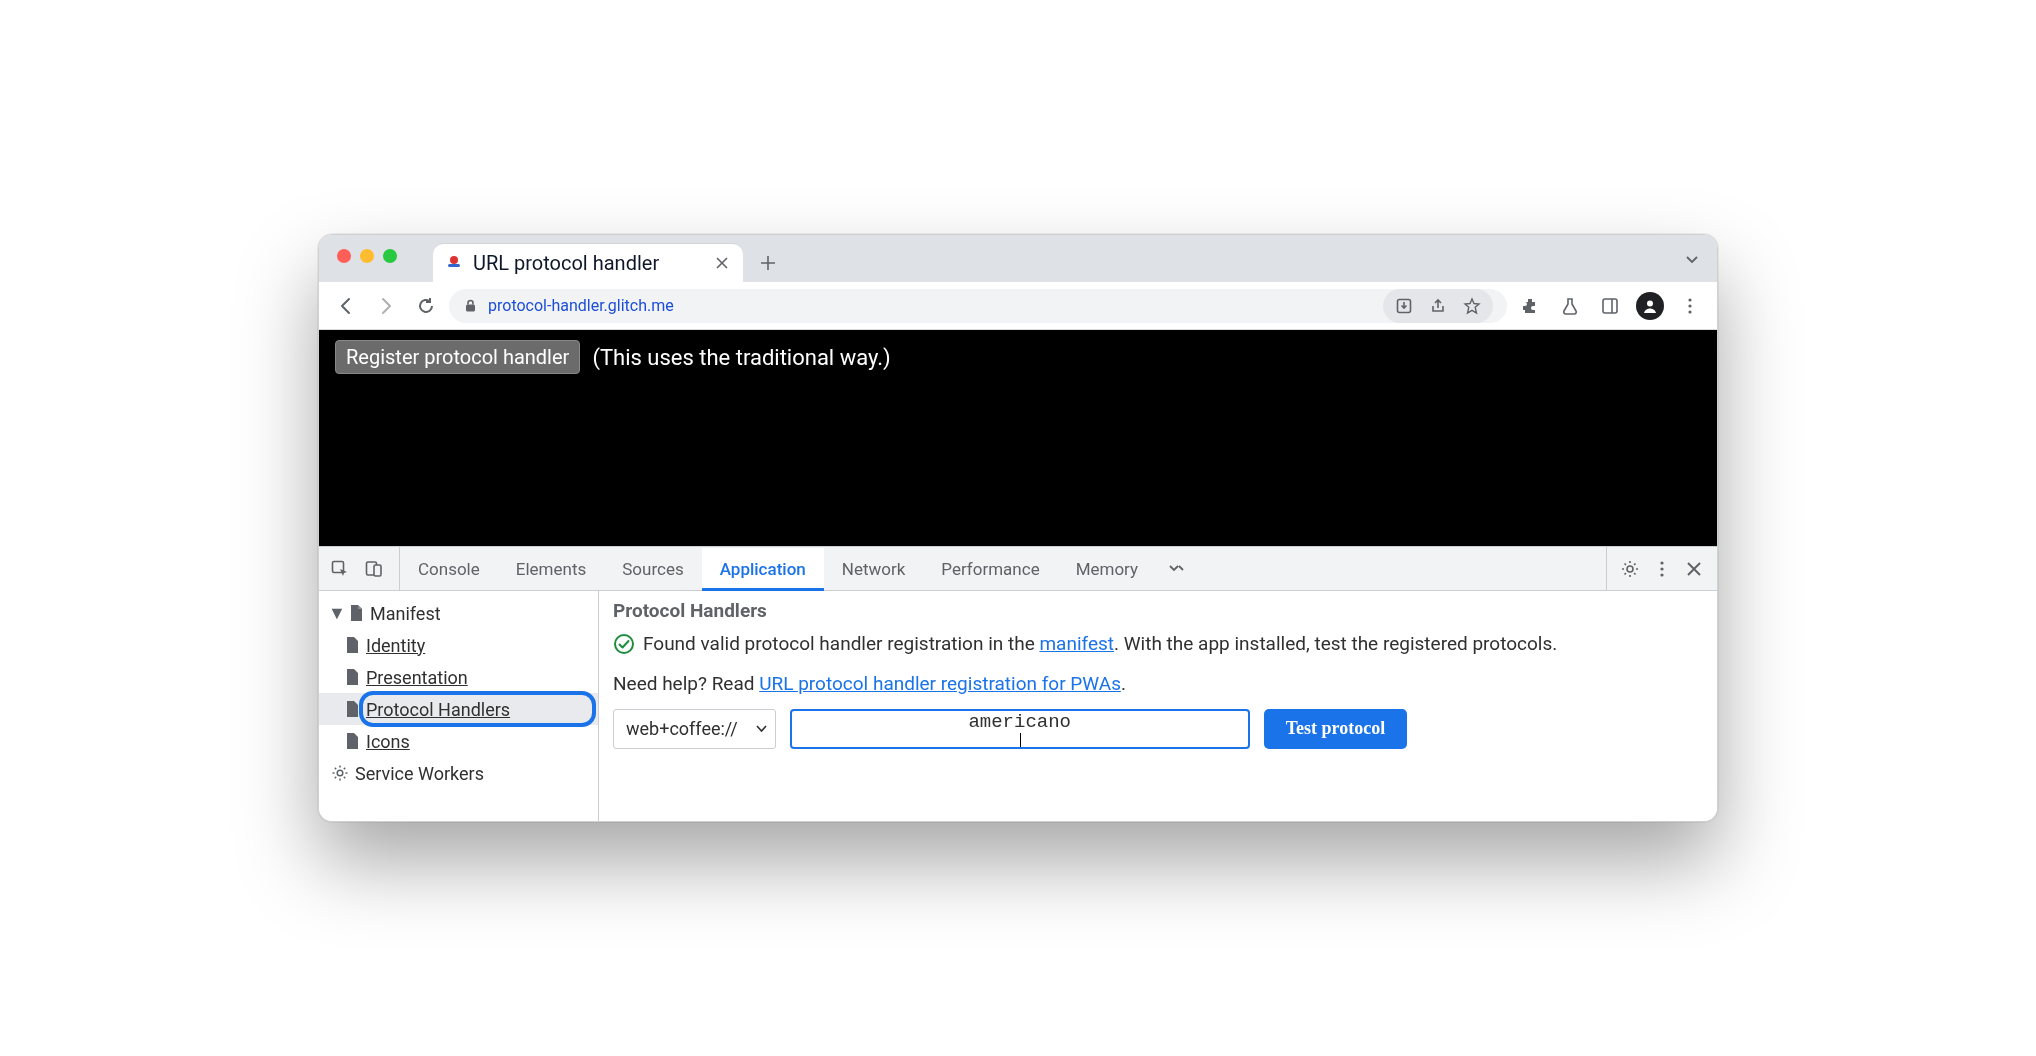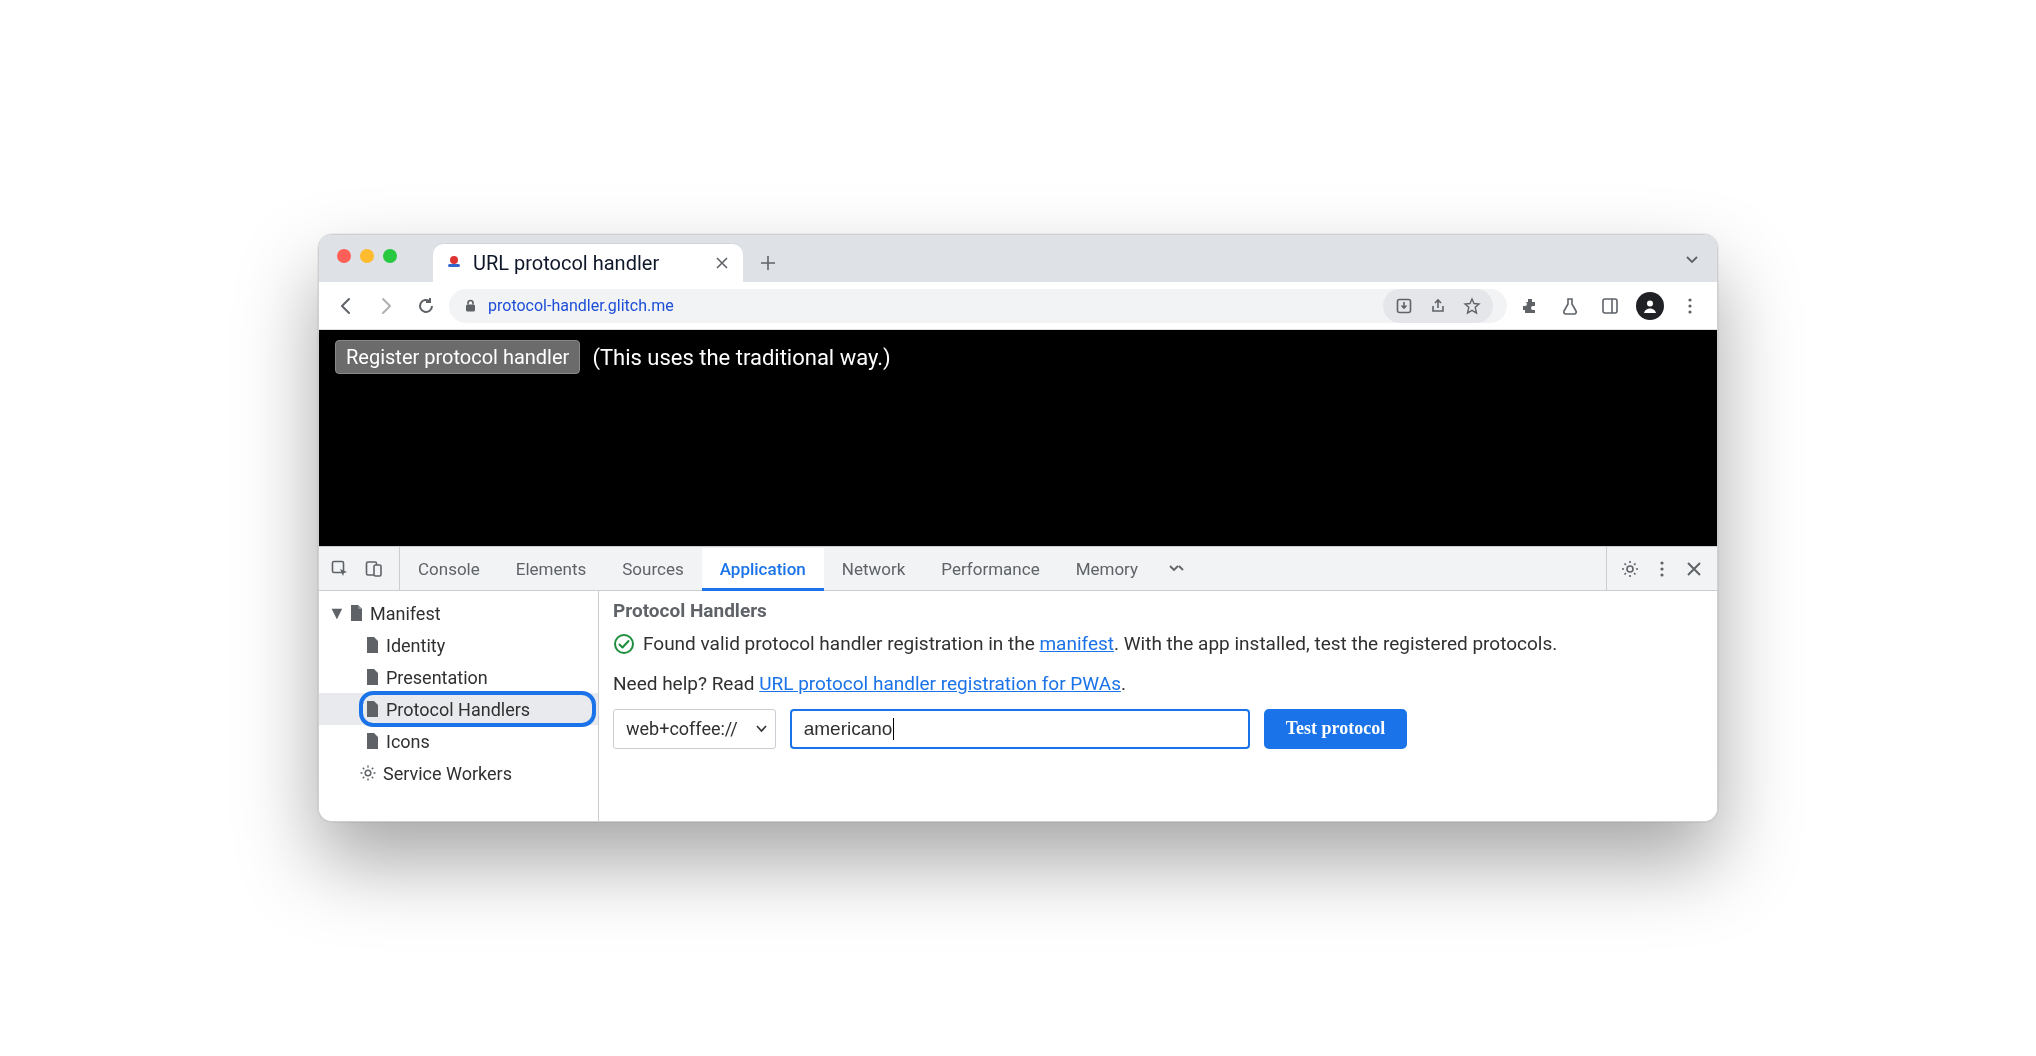--- a/index.html
+++ b/index.html
@@ -123,21 +123,21 @@
   .dt-body { display:flex; height:230px;}
   .dt-sidebar {
     width:280px;
     border-right:1px solid #cacdd1;
     padding:6px 0;
     font-size:18px;
     color:#303030;
     overflow:hidden;
   }
   .tree-row { display:flex; align-items:center; height:32px; padding-left:12px; gap:6px; cursor:pointer; white-space:nowrap;}
-  .tree-row.lvl1 { padding-left:46px; }
+  .tree-row.lvl1 { padding-left:26px;text-decoration:underline; }
   .tree-row .tw { width:12px; display:inline-flex; justify-content:center; color:#5f6368;}
   .tree-row.sel { background:#e8eaed; }
   .tree-row.highlight { position:relative; }
   .tree-row.highlight::before {
     content:"";
     position:absolute;
     left:40px; right:2px; top:-2px; bottom:-2px;
     border:4px solid #1a73e8;
     border-radius:14px;
     pointer-events:none;
@@ -152,22 +152,22 @@
   .help-line { margin:14px 0 14px 0;}
   .proto-row { display:flex; gap:14px; align-items:center;}
   .proto-select {
     height:40px; border:1px solid #cacdd1; border-radius:3px;
     display:flex; align-items:center; padding:0 8px 0 12px; gap:18px;
     font-size:18px; cursor:pointer; background:#fff;
   }
   .proto-input {
     height:40px; width:460px;
     border:2px solid #1a73e8; border-radius:4px;
-    padding:0 12px; font-size:19px; font-family:Liberation Sans, sans-serif;
-    display:flex;align-items:center;
+    padding:0 12px; font-size:19px; font-family:Liberation Mono, monospace;
+    display:flex;align-items:center;flex-direction:column;
   }
   .proto-input .caret { display:inline-block; width:1px; height:22px; background:#000; margin-left:1px; animation:blink 1s step-end infinite;}
   @keyframes blink { 50% {opacity:0;} }
   .test-btn {
     height:40px;
     background:#1a73e8;
     color:#fff;
     border:none;
     border-radius:5px;
     padding:0 22px;
@@ -388,21 +388,21 @@
           <span>Protocol Handlers</span>
         </div>
         <div class="tree-row lvl1">
           <span class="file-ico">
               <svg width="15" height="18" viewBox="0 0 15 18">
                 <path d="M2 1h7l4 4v12H2z" fill="#5f6368"></path>
               </svg>
             </span>
           <span>Icons</span>
         </div>
-        <div class="tree-row" style="padding-left:40px;">
+        <div class="tree-row" style="padding-left:12px;">
           <span class="gear-ico">
             <svg width="18" height="18" viewBox="0 0 18 18">
                 <circle cx="9" cy="9" r="2.8" stroke="#5f6368" stroke-width="1.5" fill="none"></circle>
                 <path d="M9 1.5v2M9 14.5v2M1.5 9h2M14.5 9h2M3.8 3.8l1.4 1.4M12.8 12.8l1.4 1.4M14.2 3.8l-1.4 1.4M5.2 12.8l-1.4 1.4" stroke="#5f6368" stroke-width="1.5"></path>
               </svg>
           </span>
           <span>Service Workers</span>
         </div>
       </div>
 

